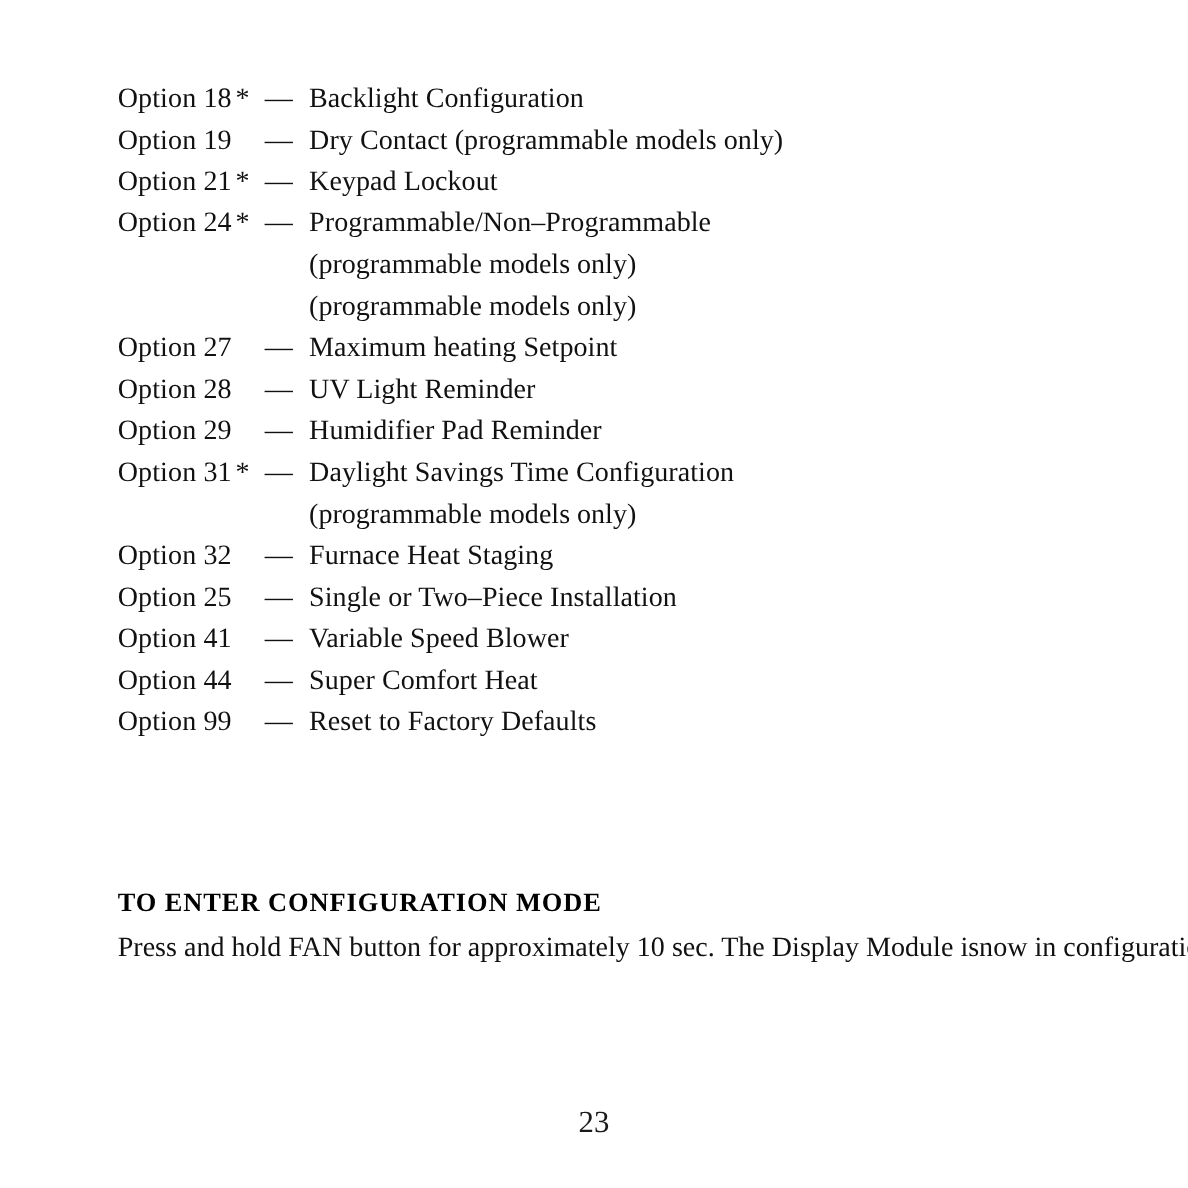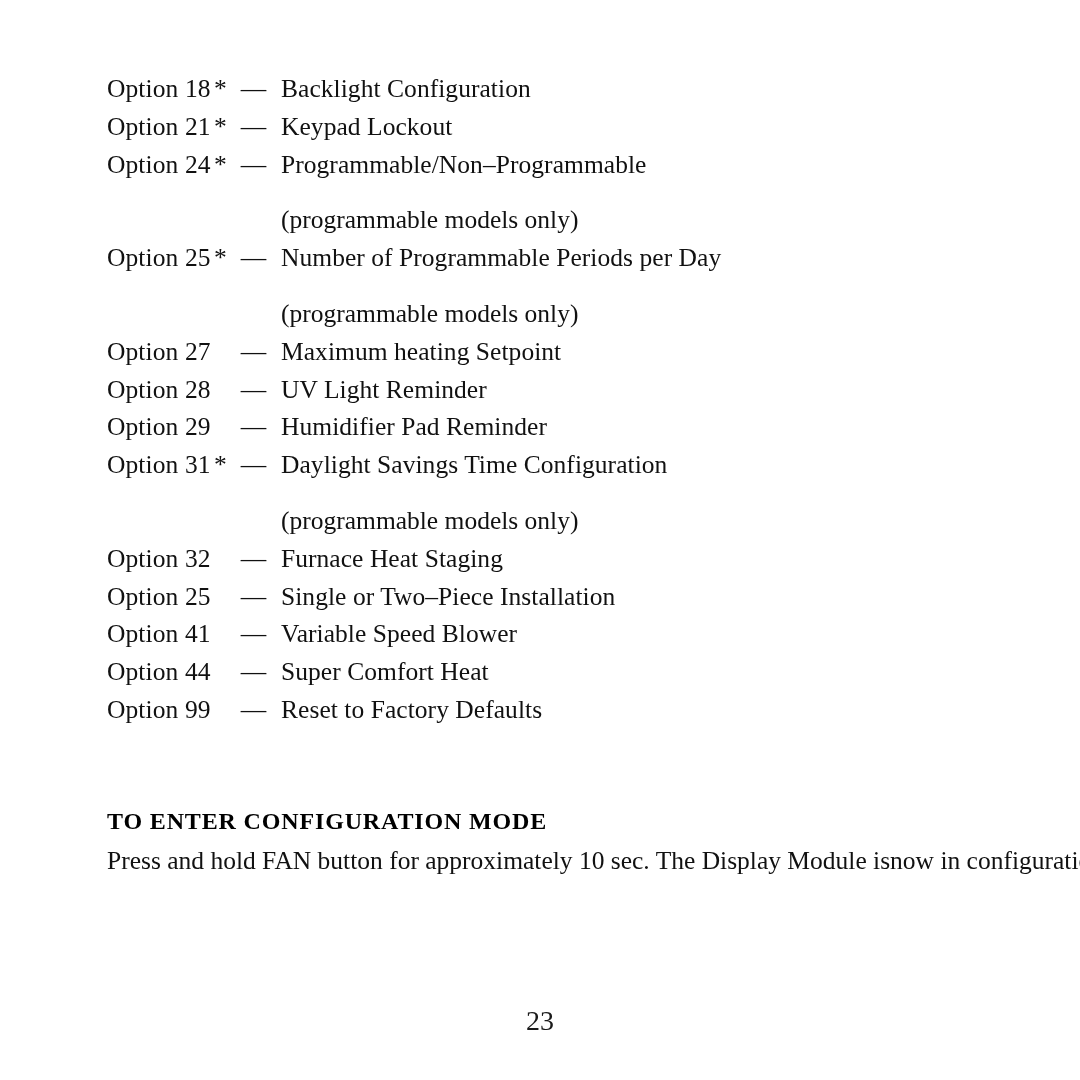--- a/index.html
+++ b/index.html
@@ -66,21 +66,20 @@
     letter-spacing: 0.05px;
   }
 
   .option-subline {
     display: block;
     font-size: 25.5px;
     line-height: 37.8px;
     padding-left: 174px;
     white-space: nowrap;
     color: #111111;
-    margin-top: 18px;
   }
 
   
   .section-heading {
     position: absolute;
     left: 107px;
     top: 806px;
     font-family: "Liberation Serif", "DejaVu Serif", serif;
     font-weight: bold;
     font-size: 24px;
@@ -122,24 +121,24 @@
     color: #1a1a1a;
   }
 </style>
 </head>
 <body>
 
 <div class="page">
 
   <div class="option-list">
       <div class="option-row"><span class="option-label">Option 18</span><span class="option-star">*</span><span class="option-dash">—</span><span class="option-desc">Backlight Configuration</span></div>
+      <div class="option-row"><span class="option-label">Option 19</span><span class="option-star"></span><span class="option-dash">—</span><span class="option-desc">Dry Contact (programmable models only)</span></div>
       <div class="option-row"><span class="option-label">Option 21</span><span class="option-star">*</span><span class="option-dash">—</span><span class="option-desc">Keypad Lockout</span></div>
       <div class="option-row"><span class="option-label">Option 24</span><span class="option-star">*</span><span class="option-dash">—</span><span class="option-desc">Programmable/Non–Programmable</span></div>
       <div class="option-subline">(programmable models only)</div>
-      <div class="option-row"><span class="option-label">Option 25</span><span class="option-star">*</span><span class="option-dash">—</span><span class="option-desc">Number of Programmable Periods per Day</span></div>
       <div class="option-subline">(programmable models only)</div>
       <div class="option-row"><span class="option-label">Option 27</span><span class="option-star"></span><span class="option-dash">—</span><span class="option-desc">Maximum heating Setpoint</span></div>
       <div class="option-row"><span class="option-label">Option 28</span><span class="option-star"></span><span class="option-dash">—</span><span class="option-desc">UV Light Reminder</span></div>
       <div class="option-row"><span class="option-label">Option 29</span><span class="option-star"></span><span class="option-dash">—</span><span class="option-desc">Humidifier Pad Reminder</span></div>
       <div class="option-row"><span class="option-label">Option 31</span><span class="option-star">*</span><span class="option-dash">—</span><span class="option-desc">Daylight Savings Time Configuration</span></div>
       <div class="option-subline">(programmable models only)</div>
       <div class="option-row"><span class="option-label">Option 32</span><span class="option-star"></span><span class="option-dash">—</span><span class="option-desc">Furnace Heat Staging</span></div>
       <div class="option-row"><span class="option-label">Option 25</span><span class="option-star"></span><span class="option-dash">—</span><span class="option-desc">Single or Two–Piece Installation</span></div>
       <div class="option-row"><span class="option-label">Option 41</span><span class="option-star"></span><span class="option-dash">—</span><span class="option-desc">Variable Speed Blower</span></div>
       <div class="option-row"><span class="option-label">Option 44</span><span class="option-star"></span><span class="option-dash">—</span><span class="option-desc">Super Comfort Heat</span></div>

